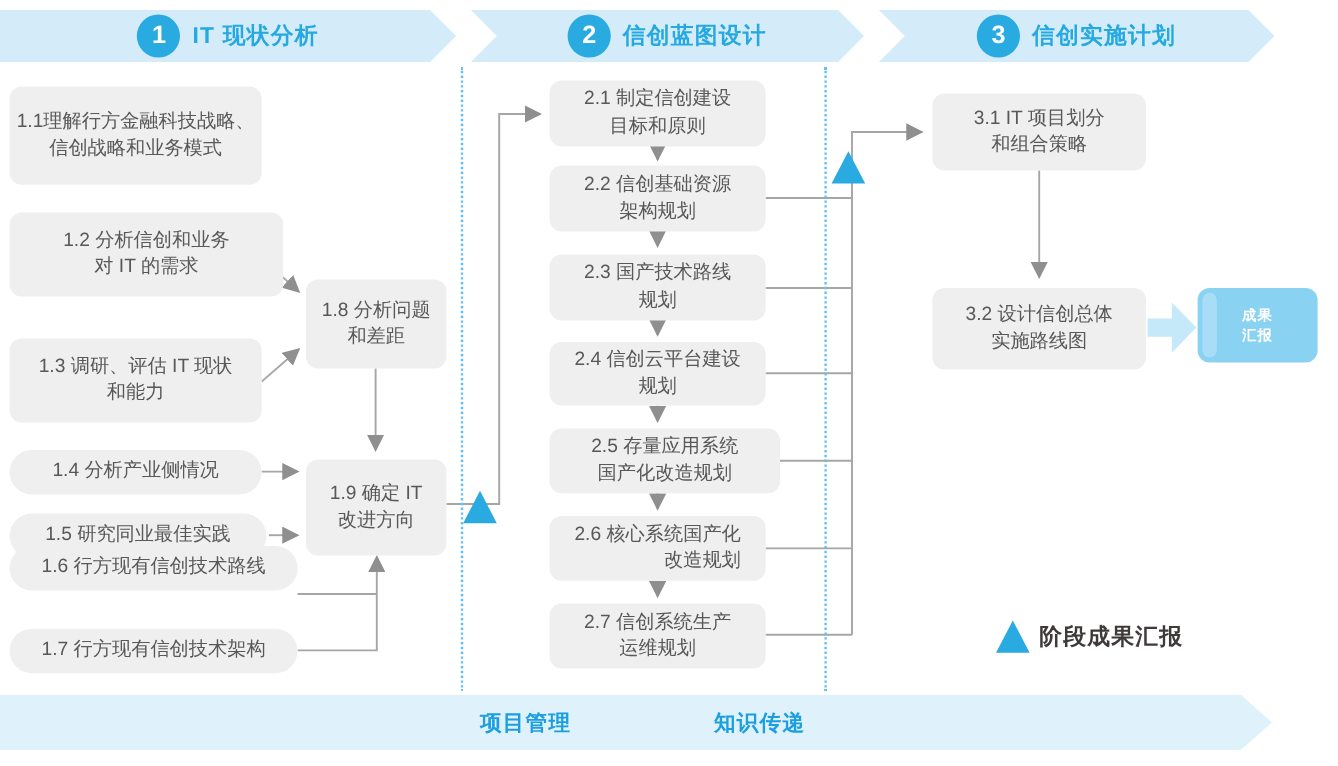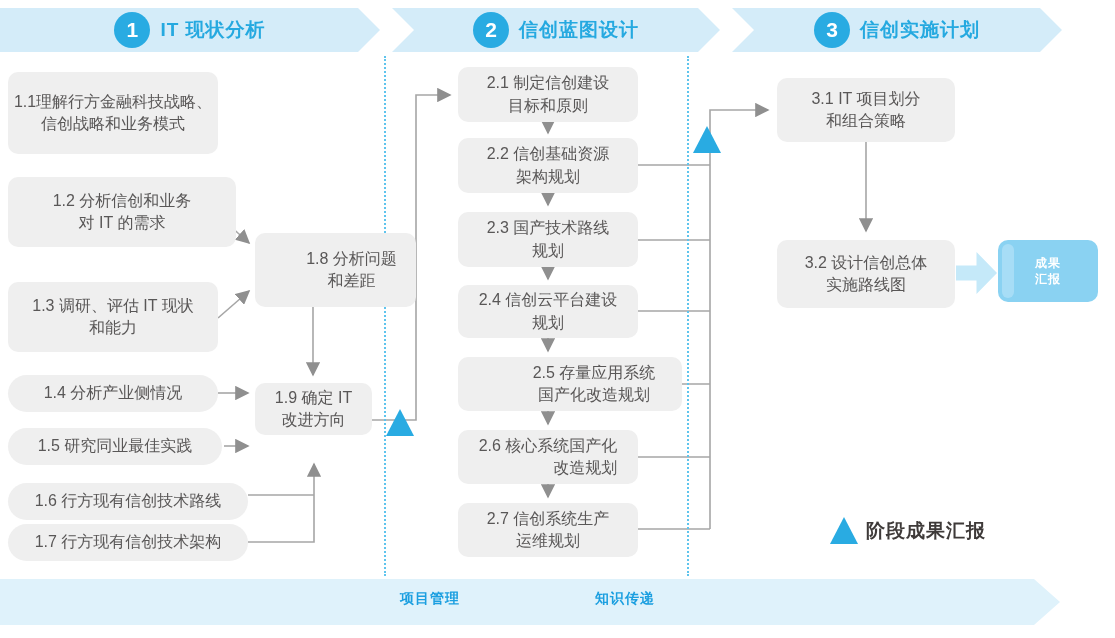--- a/index.html
+++ b/index.html
@@ -44,21 +44,21 @@
   }
   
   .tri{position:absolute;width:0;height:0;border-left:14px solid transparent;border-right:14px solid transparent;border-bottom:27px solid #29ABE2;}
   
   .legend-label{position:absolute;left:866px;top:518px;color:#3E3A39;font-size:19px;font-weight:bold;letter-spacing:1px;}
   
   .footer{
     position:absolute;left:0;top:579px;width:1060px;height:46px;background:#DFF2FB;
     clip-path:polygon(0 0,calc(100% - 26px) 0,100% 50%,calc(100% - 26px) 100%,0 100%);
   }
-  .footer-label{position:absolute;top:590px;color:#1B9FE0;font-size:14px;font-weight:bold;letter-spacing:1px;}
+  .footer-label{position:absolute;top:590px;color:#1B9FE0;font-size:18px;font-weight:bold;letter-spacing:1px;}
 </style>
 </head>
 <body>
 
 <div class="canvas">
 
   <div class="hseg hseg-tip" style="left:0;width:380px;">
     <span class="numcircle">1</span>
     <span class="htitle">IT 现状分析</span>
   </div>
@@ -107,36 +107,36 @@
   <div class="dotline" style="left:687px;"></div>
 
   <div class="box" style="left:8px;top:72px;width:210px;height:82px;">1.1理解行方金融科技战略、
 信创战略和业务模式</div>
   <div class="box" style="left:8px;top:177px;width:228px;height:70px;">1.2 分析信创和业务
 对 IT 的需求</div>
   <div class="box" style="left:8px;top:282px;width:210px;height:70px;">1.3 调研、评估 IT 现状
 和能力</div>
   <div class="box pill" style="left:8px;top:375px;width:210px;height:37px;">1.4 分析产业侧情况</div>
   <div class="box pill" style="left:8px;top:428px;width:214px;height:37px;">1.5 研究同业最佳实践</div>
-  <div class="box pill" style="left:8px;top:483px;width:240px;height:37px;">1.6 行方现有信创技术路线</div>
+  <div class="box pill" style="left:8px;top:455px;width:240px;height:37px;">1.6 行方现有信创技术路线</div>
   <div class="box pill" style="left:8px;top:524px;width:240px;height:37px;">1.7 行方现有信创技术架构</div>
-  <div class="box" style="left:255px;top:233px;width:129px;height:74px;padding-left:32px;">1.8 分析问题
+  <div class="box" style="left:255px;top:233px;width:117px;height:74px;">1.8 分析问题
 和差距</div>
-  <div class="box" style="left:255px;top:383px;width:117px;height:52px;">1.9 确定 IT
+  <div class="box" style="left:255px;top:383px;width:117px;height:80px;">1.9 确定 IT
 改进方向</div>
 
   <div class="box" style="left:458px;top:67px;width:180px;height:55px;">2.1 制定信创建设
 目标和原则</div>
   <div class="box" style="left:458px;top:138px;width:180px;height:55px;">2.2 信创基础资源
 架构规划</div>
   <div class="box" style="left:458px;top:212px;width:180px;height:55px;">2.3 国产技术路线
 规划</div>
   <div class="box" style="left:458px;top:285px;width:180px;height:53px;">2.4 信创云平台建设
 规划</div>
-  <div class="box" style="left:458px;top:357px;width:176px;height:54px;padding-left:48px;">2.5 存量应用系统
+  <div class="box" style="left:458px;top:357px;width:192px;height:54px;">2.5 存量应用系统
 国产化改造规划</div>
   <div class="box" style="left:458px;top:430px;width:180px;height:54px;text-align:right;">2.6 核心系统国产化
 改造规划</div>
   <div class="box" style="left:458px;top:503px;width:180px;height:54px;">2.7 信创系统生产
 运维规划</div>
 
   <div class="box" style="left:777px;top:78px;width:178px;height:64px;">3.1 IT 项目划分
 和组合策略</div>
   <div class="box" style="left:777px;top:240px;width:178px;height:68px;">3.2 设计信创总体
 实施路线图</div>

